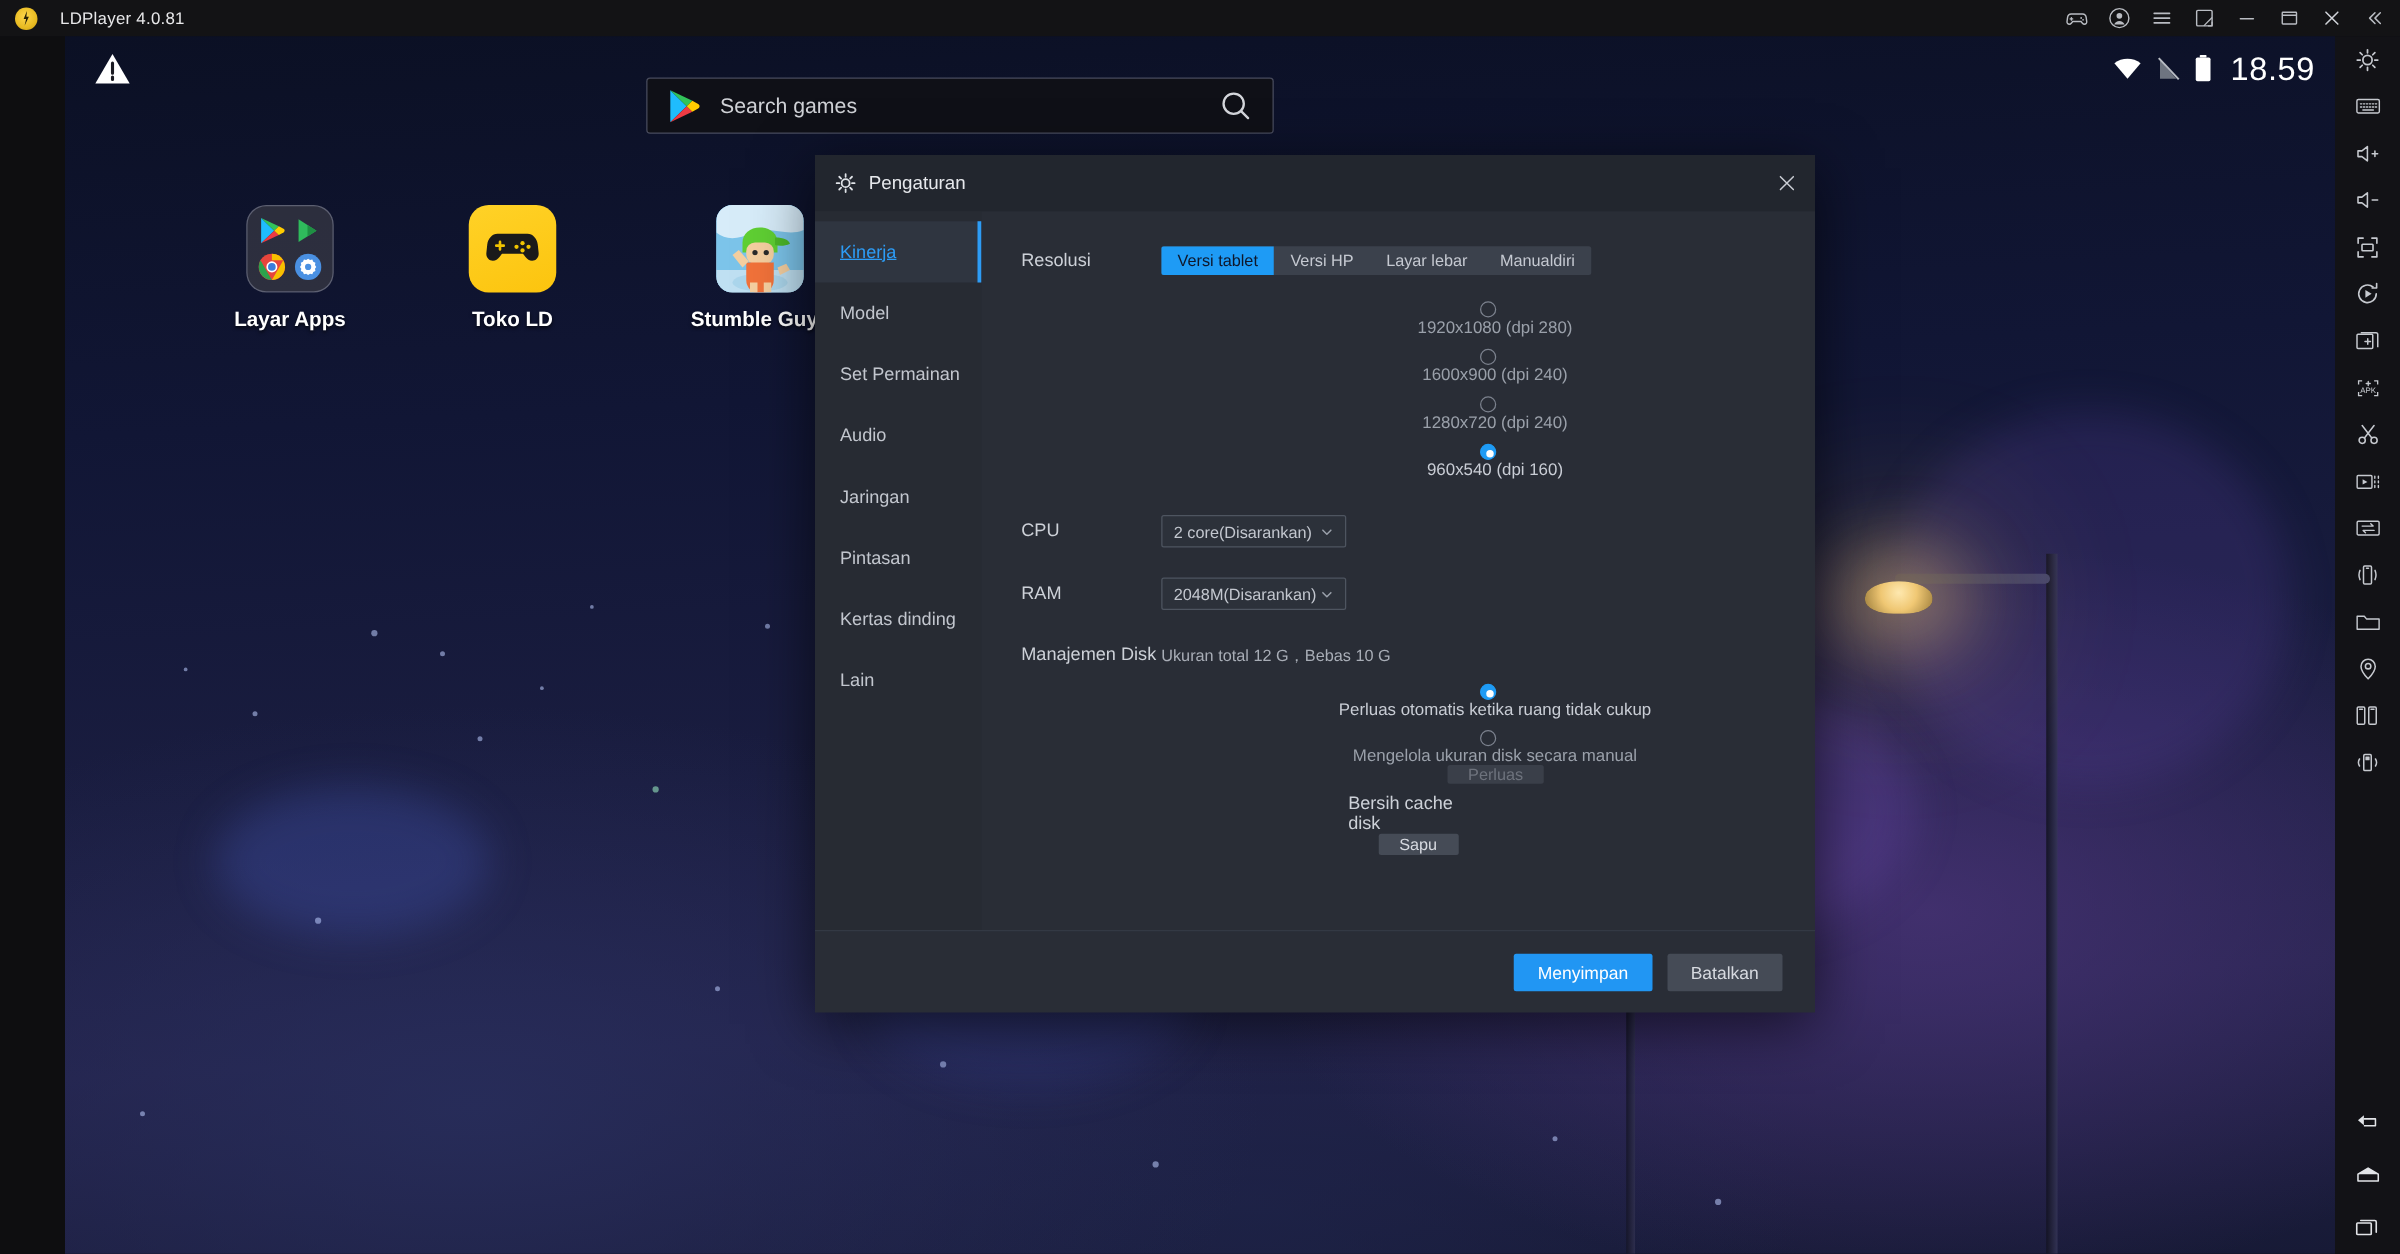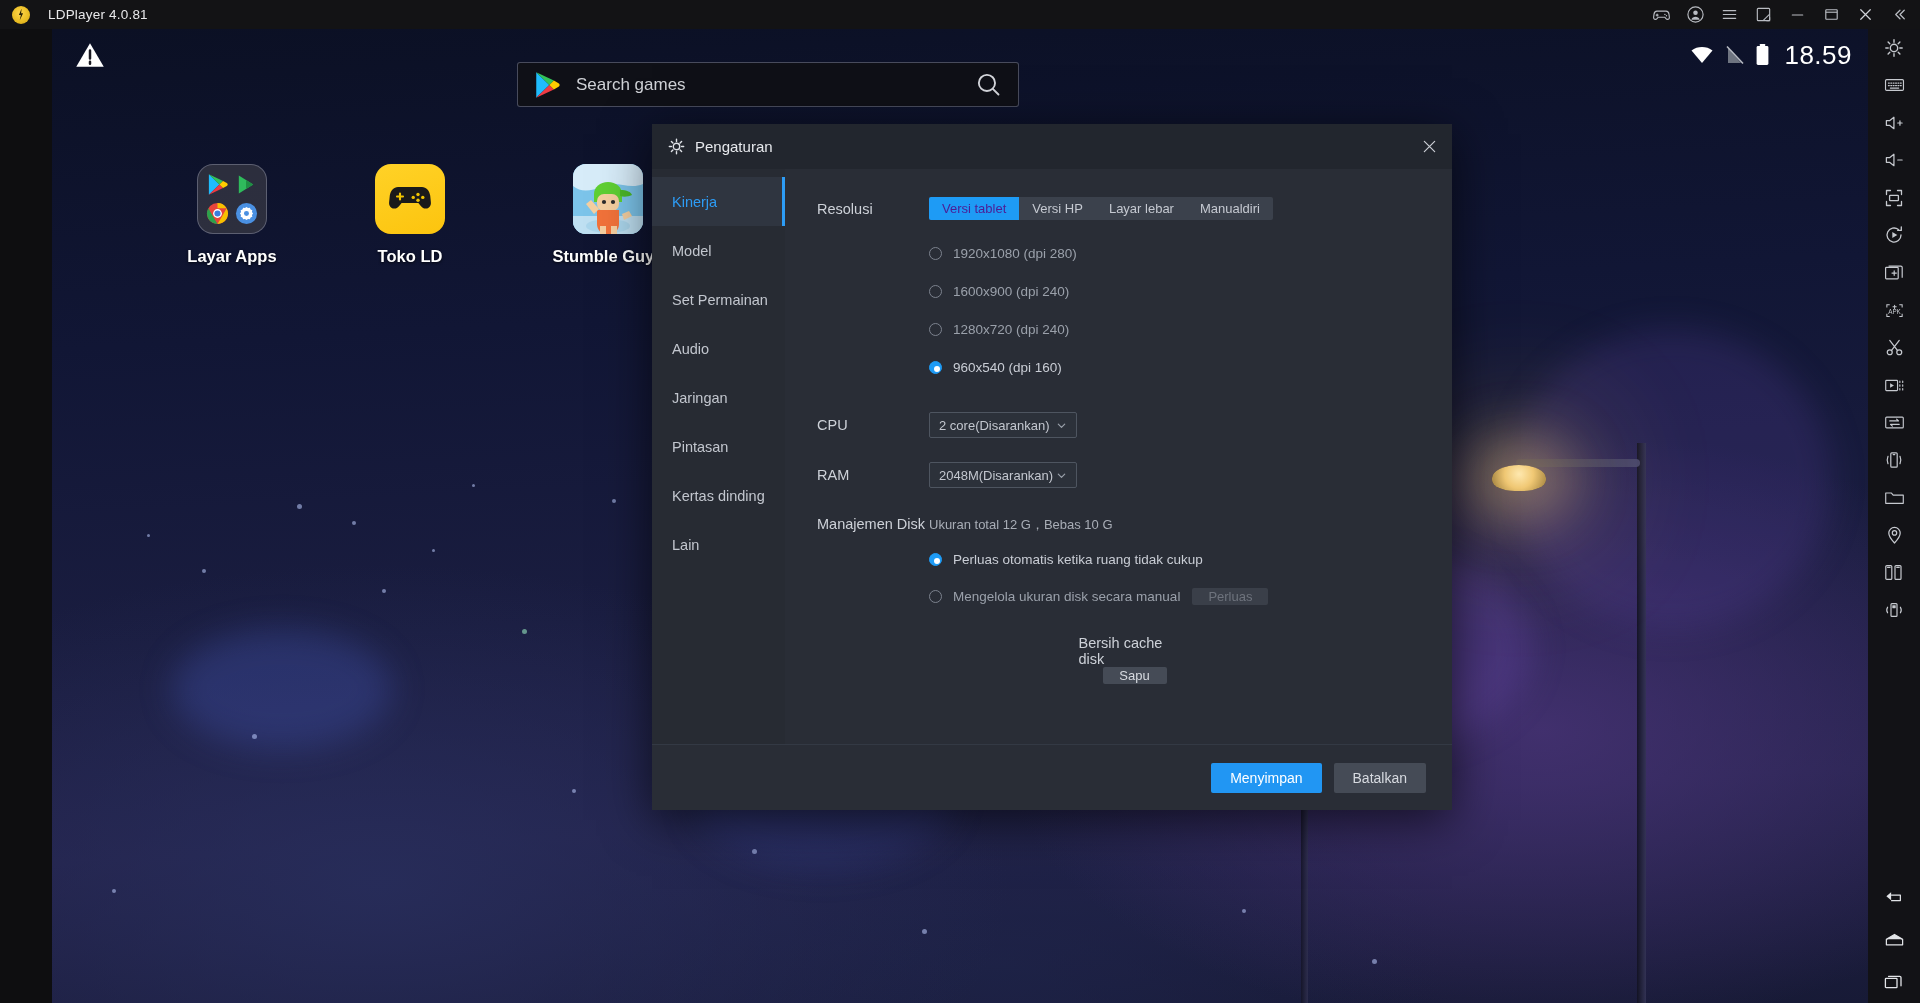--- a/index.html
+++ b/index.html
@@ -189,44 +189,44 @@
   #dlg-side {
     width: 133px; flex: none; background: #272b33;
     padding-top: 8px;
   }
   .side-item {
     height: 49px; display: flex; align-items: center;
     padding-left: 20px; color: #c2c6ce; font-size: 14.5px;
     position: relative;
   }
   .side-item.active {
-    background: #2f3540; color: #2d9cf5;
+    background: #2f3540; color: #2d9cf5; text-decoration: underline;
   }
   .side-item.active::after {
     content: ""; position: absolute; right: 0; top: 0;
     width: 3px; height: 100%; background: #2d9cf5;
   }
 
   #dlg-main { flex: 1 1 auto; padding: 28px 0 0 32px; position: relative; }
   .row { display: flex; align-items: flex-start; margin-bottom: 0; }
   .row-label {
     width: 112px; flex: none; color: #cdd1d8; font-size: 14.5px;
     padding-top: 4px;
   }
 
   
   .seg { display: flex; background: #3b414c; border-radius: 2px; overflow: hidden; }
   .seg-item {
     padding: 0 13px; height: 23px; line-height: 23px;
     font-size: 13px; color: #c5c9d1; white-space: nowrap;
   }
-  .seg-item.active { background: #1e9bf5; color: #4c1d95; }
-
-  
-  .radio-line { display: flex; align-items: center; height: 25px; margin-top: 0; }
+  .seg-item.active { background: #1e9bf5; color: #0f172a; }
+
+  
+  .radio-line { display: flex; align-items: center; height: 25px; margin-top: 0; flex-direction: column; }
   .radio {
     width: 13px; height: 13px; border-radius: 50%;
     border: 1px solid #7c828e; flex: none; position: relative;
     background: transparent;
   }
   .radio.on { border-color: #1e9bf5; background: #1e9bf5; }
   .radio.on::after {
     content: ""; position: absolute; left: 3.5px; top: 3.5px;
     width: 6px; height: 6px; border-radius: 50%; background: #fff;
   }

